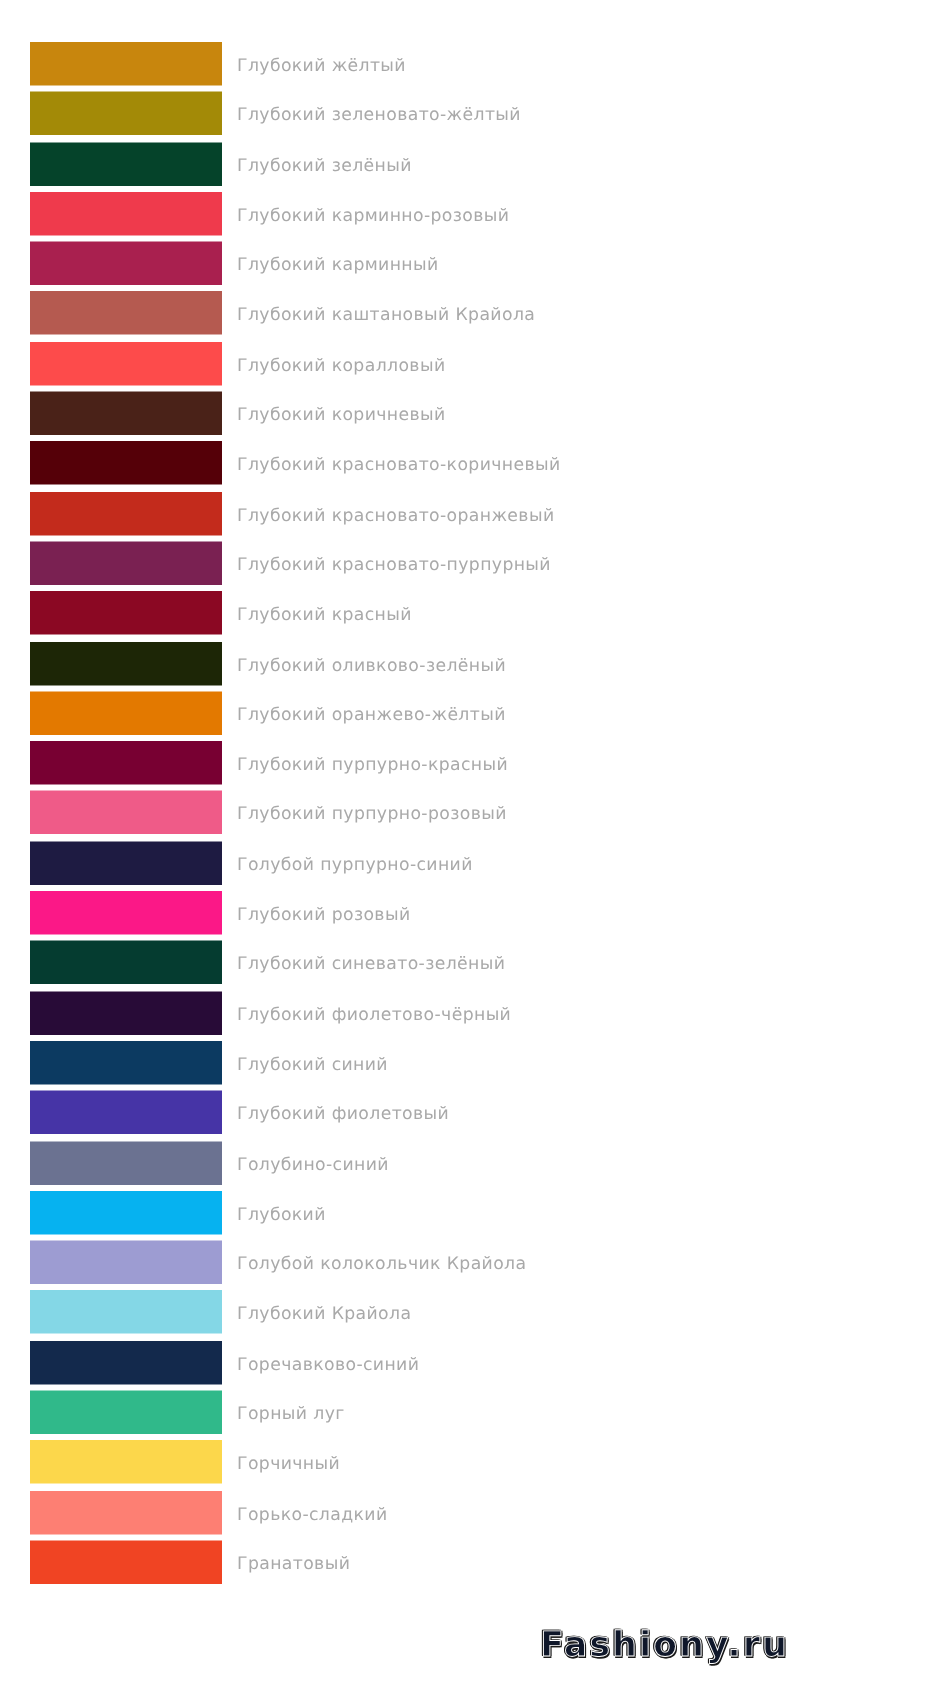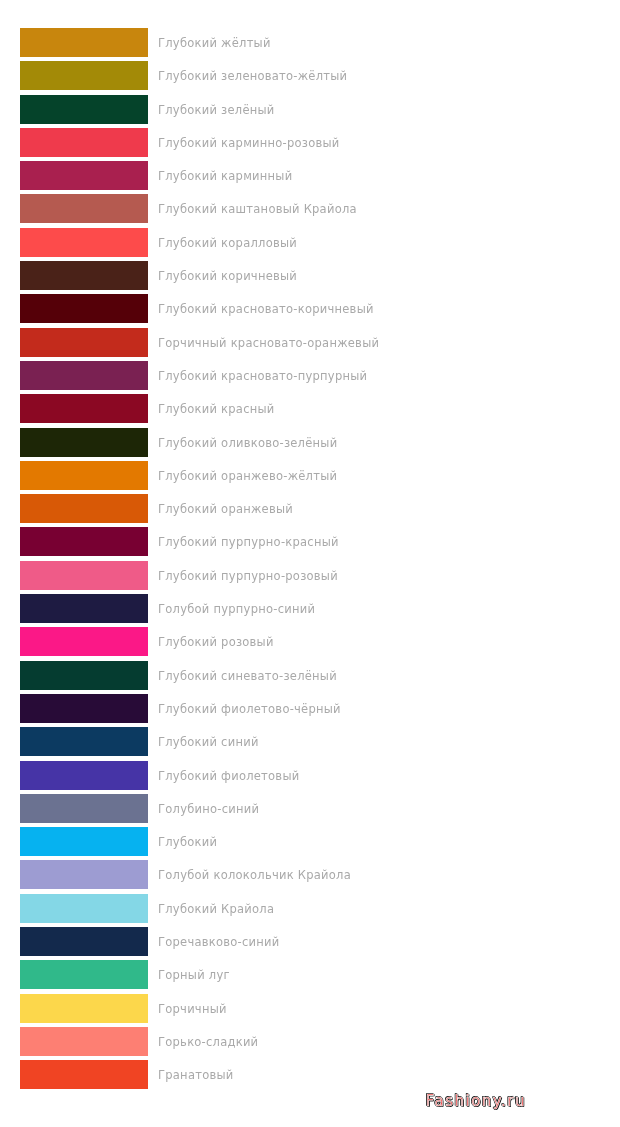--- a/index.html
+++ b/index.html
@@ -59,24 +59,24 @@
     color: #a9a9a9;
     white-space: nowrap;
     letter-spacing: 0.25px;
   }
 
   .watermark {
     position: absolute;
     right: 18px;
     bottom: 16px;
     font-family: "DejaVu Sans", "Liberation Sans", sans-serif;
-    font-size: 15px;
-    font-weight: normal;
+    font-size: 23px;
+    font-weight: bold;
     letter-spacing: 1.5px;
-    color: #ef4444;
+    color: #0f172a;
     -webkit-text-stroke: 0.6px #ffffff;
     text-shadow:
       1px 0 0 #1a1a1a, -1px 0 0 #1a1a1a,
       0 1px 0 #1a1a1a, 0 -1px 0 #1a1a1a,
       1px 1px 0 #1a1a1a, -1px -1px 0 #1a1a1a;
     background: #ffffff;
     padding: 1px 4px;
     white-space: nowrap;
   }
 </style>
@@ -117,43 +117,39 @@
       <li class="swatch-row">
         <div class="swatch-chip" title="Глубокий коричневый" style="background-color: rgb(74, 34, 24);"></div>
         <div class="swatch-label">Глубокий коричневый</div>
       </li>
       <li class="swatch-row">
         <div class="swatch-chip" title="Глубокий красновато-коричневый" style="background-color: rgb(85, 0, 8);"></div>
         <div class="swatch-label">Глубокий красновато-коричневый</div>
       </li>
       <li class="swatch-row">
         <div class="swatch-chip" title="Глубокий красновато-оранжевый" style="background-color: rgb(195, 43, 28);"></div>
-        <div class="swatch-label">Горчичный красновато-оранжевый</div>
+        <div class="swatch-label">Глубокий красновато-оранжевый</div>
       </li>
       <li class="swatch-row">
         <div class="swatch-chip" title="Глубокий красновато-пурпурный" style="background-color: rgb(122, 33, 82);"></div>
         <div class="swatch-label">Глубокий красновато-пурпурный</div>
       </li>
       <li class="swatch-row">
         <div class="swatch-chip" title="Глубокий красный" style="background-color: rgb(139, 8, 35);"></div>
         <div class="swatch-label">Глубокий красный</div>
       </li>
       <li class="swatch-row">
         <div class="swatch-chip" title="Глубокий оливково-зелёный" style="background-color: rgb(29, 38, 6);"></div>
         <div class="swatch-label">Глубокий оливково-зелёный</div>
       </li>
       <li class="swatch-row">
         <div class="swatch-chip" title="Глубокий оранжево-жёлтый" style="background-color: rgb(227, 121, 0);"></div>
         <div class="swatch-label">Глубокий оранжево-жёлтый</div>
       </li>
       <li class="swatch-row">
-        <div class="swatch-chip" title="Глубокий оранжевый" style="background-color: rgb(216, 89, 6);"></div>
-        <div class="swatch-label">Глубокий оранжевый</div>
-      </li>
-      <li class="swatch-row">
         <div class="swatch-chip" title="Глубокий пурпурно-красный" style="background-color: rgb(120, 0, 50);"></div>
         <div class="swatch-label">Глубокий пурпурно-красный</div>
       </li>
       <li class="swatch-row">
         <div class="swatch-chip" title="Глубокий пурпурно-розовый" style="background-color: rgb(239, 91, 136);"></div>
         <div class="swatch-label">Глубокий пурпурно-розовый</div>
       </li>
       <li class="swatch-row">
         <div class="swatch-chip" title="Глубокий пурпурно-синий" style="background-color: rgb(30, 27, 66);"></div>
         <div class="swatch-label">Голубой пурпурно-синий</div>

